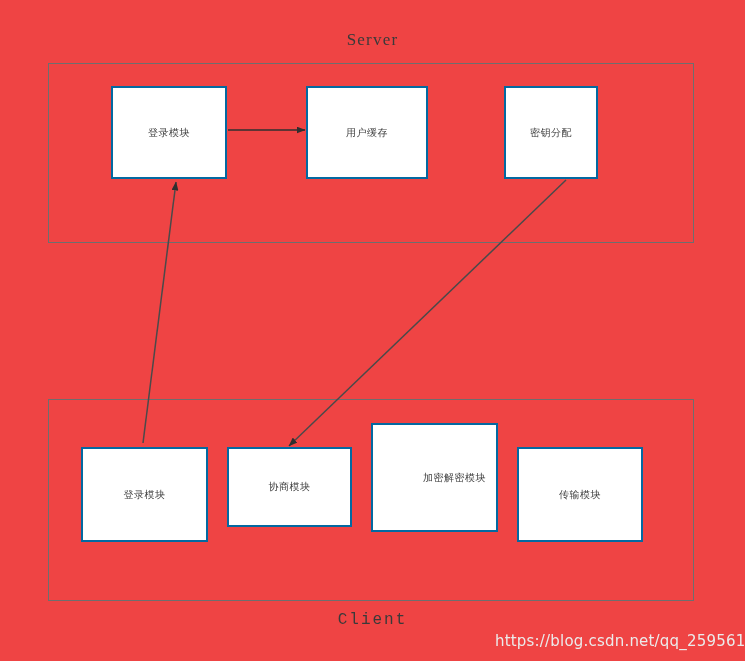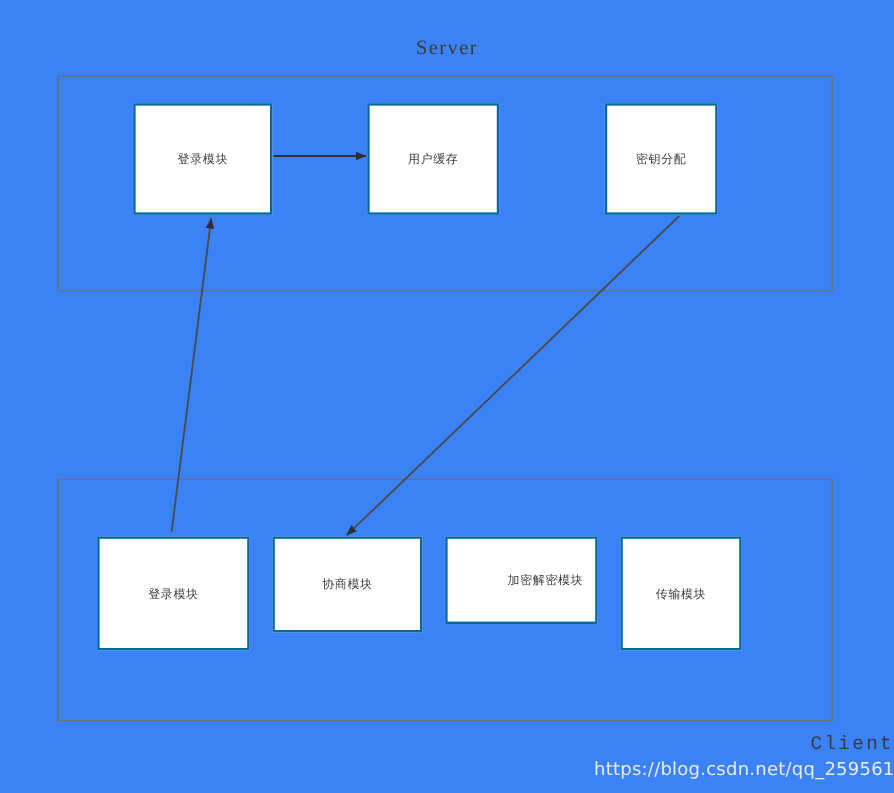--- a/index.html
+++ b/index.html
@@ -4,21 +4,21 @@
 <style>
   html, body {
     margin: 0;
     padding: 0;
     background: #ffffff;
   }
   #canvas {
     position: relative;
     width: 745px;
     height: 661px;
-    background: #3b82f6;
+    background: #ef4444;
     overflow: hidden;
     font-family: "Liberation Sans", sans-serif;
   }
 
   
   .section-title {
     position: absolute;
     font-family: "Liberation Serif", "DejaVu Serif", serif;
     font-size: 17px;
     color: #3a3a3a;
@@ -29,21 +29,20 @@
   #server-title {
     left: 0; right: 0;
     top: 30px;
   }
   #client-title {
     left: 0; right: 0;
     top: 611px;
     font-family: "Liberation Mono", "DejaVu Sans Mono", monospace;
     letter-spacing: 2px;
     font-size: 16px;
-    text-align: right;
   }
 
   
   .container-box {
     position: absolute;
     border: 1px solid #6e6e6e;
     background: transparent;
     box-sizing: border-box;
   }
   #server-container {
@@ -70,28 +69,28 @@
     justify-content: center;
     font-family: "DejaVu Sans", "Liberation Sans", sans-serif;
     font-size: 10px;
     color: #3c3c3c;
     letter-spacing: 0.5px;
     white-space: nowrap;
   }
 
   
   #box-server-login   { left: 111px; top: 86px; width: 116px;  height: 93px; }
-  #box-server-cache   { left: 306px; top: 86px; width: 110px;  height: 93px; }
+  #box-server-cache   { left: 306px; top: 86px; width: 122px;  height: 93px; }
   #box-server-keydist { left: 504px; top: 86px; width: 94px;  height: 93px; }
 
   
   #box-client-login   { left: 81px;  top: 447px; width: 127px; height: 95px; }
   #box-client-nego    { left: 227px; top: 447px; width: 125px; height: 80px; }
-  #box-client-crypto  { left: 371px; top: 447px; width: 127px; height: 73px; padding-left: 40px; }
-  #box-client-trans   { left: 517px; top: 447px; width: 101px; height: 95px; }
+  #box-client-crypto  { left: 371px; top: 423px; width: 127px; height: 109px; padding-left: 40px; }
+  #box-client-trans   { left: 517px; top: 447px; width: 126px; height: 95px; }
 
   
   #connectors {
     position: absolute;
     left: 0;
     top: 0;
     width: 745px;
     height: 661px;
     pointer-events: none;
   }

